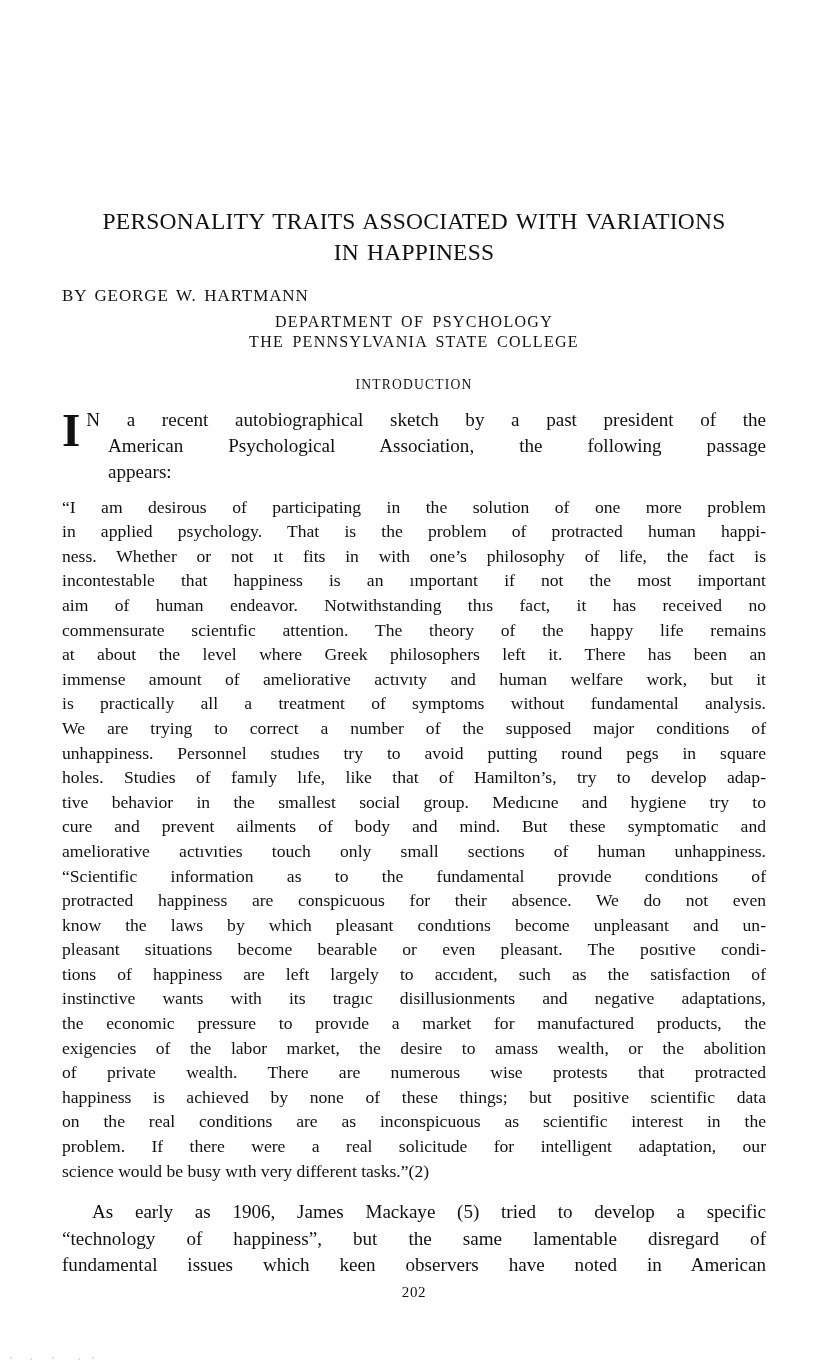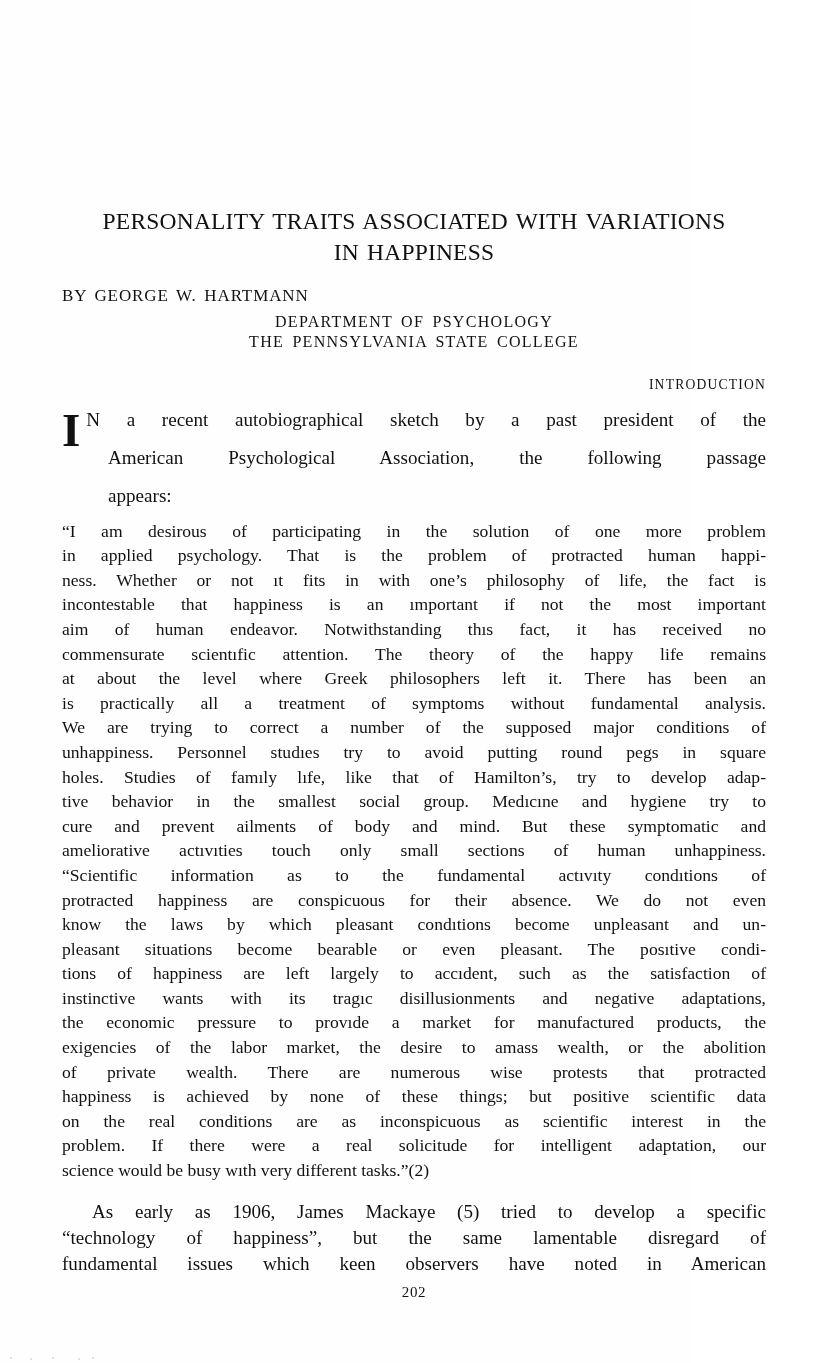--- a/index.html
+++ b/index.html
@@ -66,21 +66,21 @@
     text-align: center;
   }
   .affil2 {
     margin-top: 2px;
   }
 
   .section-head {
     margin-top: 26px;
     font-size: 13.6px;
     letter-spacing: 1.2px;
-    text-align: right;
+    text-align: center;
     font-weight: normal;
   }
 
   
   .body-main {
     font-size: 19.1px;
     line-height: 26.2px;
     text-align: justify;
     text-justify: inter-word;
     margin: 0;
@@ -139,21 +139,20 @@
 
   .folio {
     margin-top: 6px;
     text-align: center;
     font-size: 15px;
     letter-spacing: 0.6px;
   }
 
   .indent-lead {
     padding-left: 46px;
-    margin-top: 12px;
   }
 
   .speck {
     position: absolute;
     background: #d9d9d9;
     width: 2px;
     height: 2px;
     border-radius: 50%;
   }
 </style>
@@ -180,31 +179,32 @@
     </div>
 
     <div class="quote-block q1">
       <span class="jline">“I am desirous of participating in the solution of one more problem</span>
       <span class="jline">in applied psychology.   That is the problem of protracted human happi-</span>
       <span class="jline">ness.   Whether or not ıt fits in with one’s philosophy of life, the fact is</span>
       <span class="jline">incontestable that happiness is an ımportant if not the most important</span>
       <span class="jline">aim of human endeavor.   Notwithstanding thıs fact, it has received no</span>
       <span class="jline">commensurate scientıfic attention.   The theory of the happy life remains</span>
       <span class="jline">at about the level where Greek philosophers left it.   There has been an</span>
+      <span class="jline">immense amount of ameliorative actıvıty and human welfare work, but it</span>
       <span class="jline">is practically all a treatment of symptoms without fundamental analysis.</span>
       <span class="jline">We are trying to correct a number of the supposed maјor conditions of</span>
       <span class="jline">unhappiness.   Personnel studıes try to avoid putting round pegs in square</span>
       <span class="jline">holes.   Studies of famıly lıfe, like that of Hamilton’s, try to develop adap-</span>
       <span class="jline">tive behavior in the smallest social group.   Medıcıne and hygiene try to</span>
       <span class="jline">cure and prevent ailments of body and mind.   But these symptomatic and</span>
       <span class="jline">ameliorative actıvıties touch only small sections of human unhappiness.</span>
     </div>
 
     <div class="quote-block q2">
-      <span class="jline">“Scientific information as to the fundamental actıvıty condıtions of</span>
+      <span class="jline">“Scientific information as to the fundamental provıde condıtions of</span>
       <span class="jline">protracted happiness are conspicuous for their absence.   We do not even</span>
       <span class="jline">know the laws by which pleasant condıtions become unpleasant and un-</span>
       <span class="jline">pleasant situations become bearable or even pleasant.   The posıtive condi-</span>
       <span class="jline">tions of happiness are left largely to accıdent, such as the satisfaction of</span>
       <span class="jline">instinctive wants with its tragıc disillusionments and negative adaptations,</span>
       <span class="jline">the economic pressure to provıde a market for manufactured products, the</span>
       <span class="jline">exigencies of the labor market, the desire to amass wealth, or the abolition</span>
       <span class="jline">of private wealth.   There are numerous wise protests that protracted</span>
       <span class="jline">happiness is achieved by none of these things; but positive scientific data</span>
       <span class="jline">on the real conditions are as inconspicuous as scientific interest in the</span>

